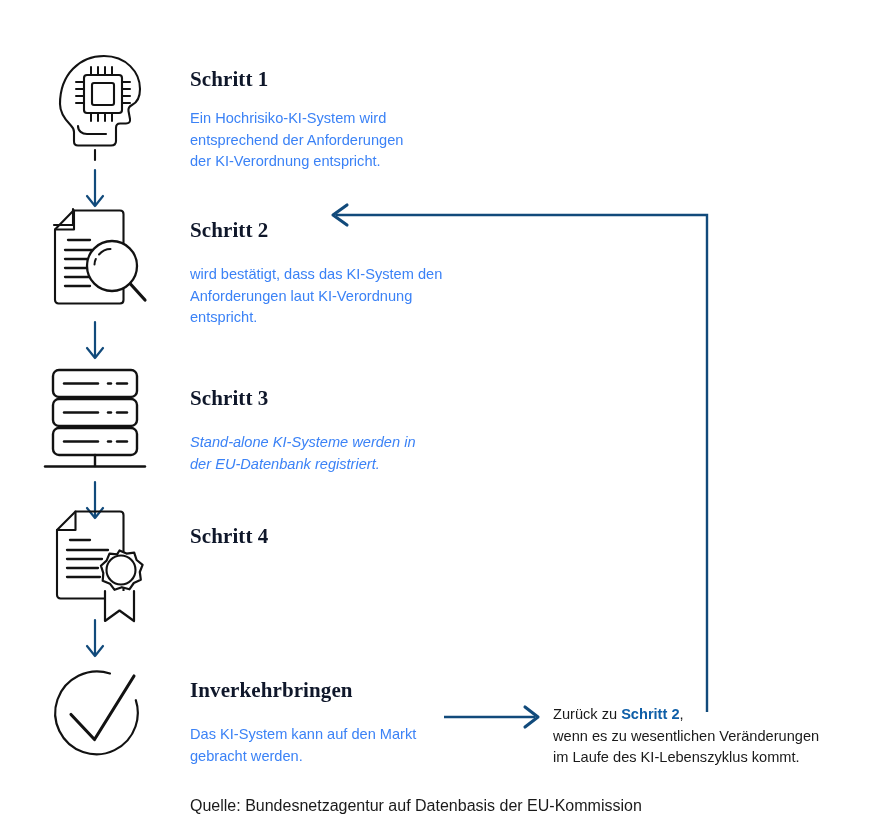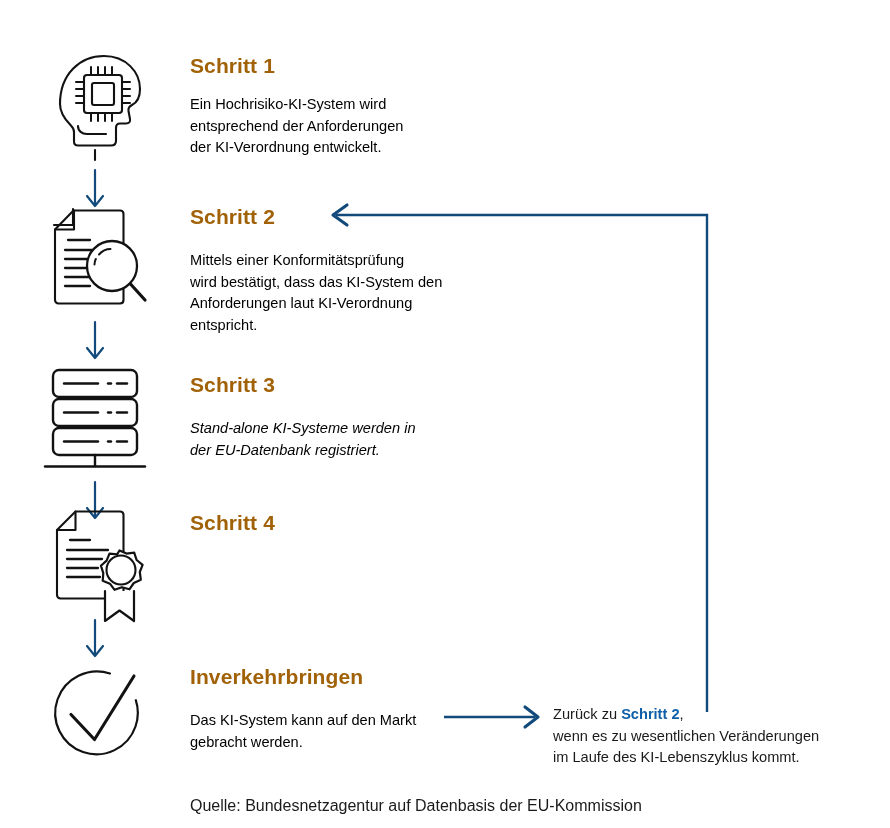--- a/index.html
+++ b/index.html
@@ -39,29 +39,30 @@
     width: 120px;
     height: 50px;
   }
 
   
   .step-block {
     position: absolute;
     left: 190px;
   }
   .step-title {
-    color: #a16207;
+    color: #0f172a;
     font-size: 21px;
     font-weight: bold;
     letter-spacing: 0.1px;
-    margin: 2px 0 16px 0;
+    margin: 15px 0 16px 0;
     white-space: nowrap;
+    font-family: Liberation Serif, serif;
   }
   .step-body {
-    color: #000000;
+    color: #3b82f6;
     font-size: 14.6px;
     line-height: 21.5px;
     margin: 0;
   }
   .step-body .ln { display: block; white-space: nowrap; }
 
   
   .loop-svg {
     position: absolute;
     left: 320px;
@@ -231,28 +232,27 @@
         <path d="M31 52.5 L54.5 77.5 L94 14" stroke-width="3.1"></path>
       </svg>
     </div>
   </div>
 
   <div class="step-block" style="top:52px;">
     <div class="step-title">Schritt 1</div>
     <div class="step-body">
       <span class="ln">Ein Hochrisiko-KI-System wird</span>
       <span class="ln">entsprechend der Anforderungen</span>
-      <span class="ln">der KI-Verordnung entwickelt.</span>
+      <span class="ln">der KI-Verordnung entspricht.</span>
     </div>
   </div>
 
   <div class="step-block" style="top:203px;">
     <div class="step-title">Schritt 2</div>
     <div class="step-body" style="margin-top:21px;">
-      <span class="ln">Mittels einer Konformitätsprüfung</span>
       <span class="ln">wird bestätigt, dass das KI-System den</span>
       <span class="ln">Anforderungen laut KI-Verordnung</span>
       <span class="ln">entspricht.</span>
     </div>
   </div>
 
   <div class="step-block" style="top:371px;">
     <div class="step-title">Schritt 3</div>
     <div class="step-body" style="margin-top:21px;font-style:italic;">
       <span class="ln">Stand-alone KI-Systeme werden in</span>

